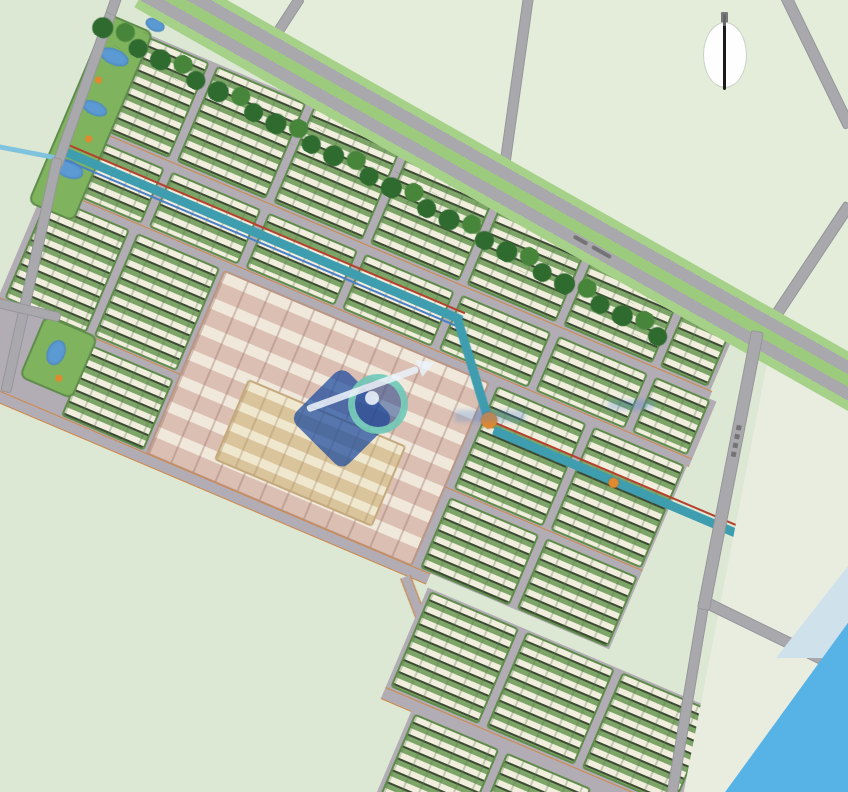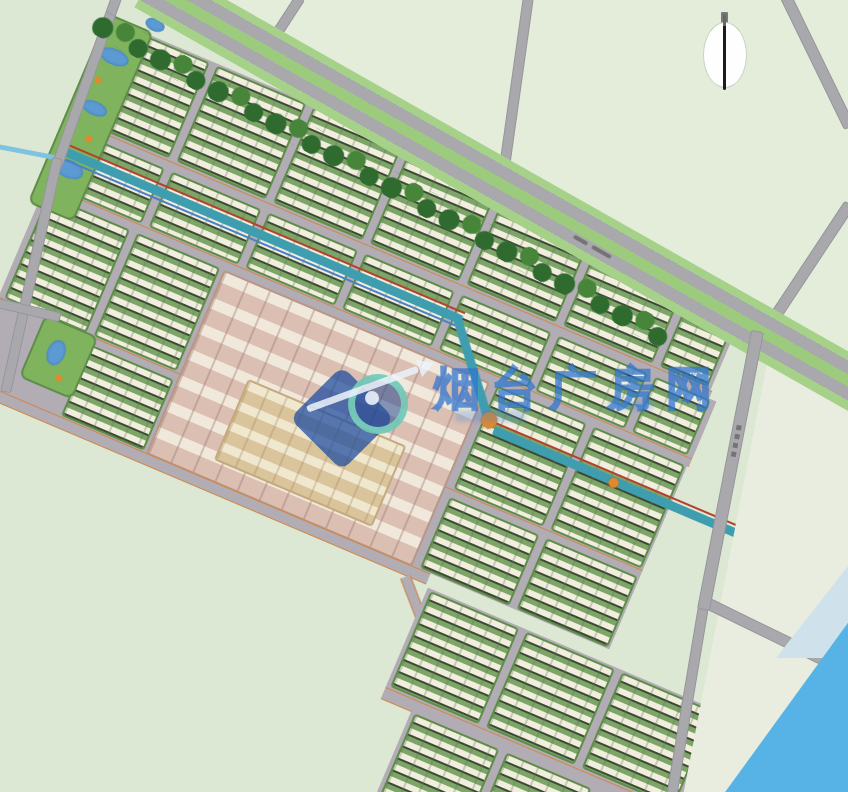--- a/index.html
+++ b/index.html
@@ -176,18 +176,17 @@
     <div class="abs compass-ellipse" style="left:3px;top:12px;width:42px;height:64px;"></div>
     <div class="abs needle" style="left:22.5px;top:4px;width:3px;height:76px;"></div>
   </div>
 
   <div class="abs" style="left:312px;top:348px;width:420px;height:130px;opacity:.9;">
     <div class="abs wm-diamond" style="left:30px;top:18px;width:74px;height:74px;"></div>
     <div class="abs wm-ring" style="left:36px;top:26px;width:46px;height:46px;"></div>
     <div class="abs wm-ring-core" style="left:53px;top:43px;width:14px;height:14px;"></div>
     <div class="abs wm-arrow" style="left:-6px;top:58px;width:118px;height:7px;transform:rotate(-20deg);"></div>
     <div class="abs wm-arrow-head" style="left:104px;top:12px;transform:rotate(-20deg);"></div>
-    <div id="wm-text" class="abs" style="left:122px;top:10px;">烟台广房网</div>
     <div class="abs wmblur" style="left:143px;top:62px;width:70px;height:12px;"></div>
     <div class="abs wmblur" style="left:296px;top:52px;width:46px;height:10px;"></div>
   </div>
 
 </div>
 
 </body></html>

